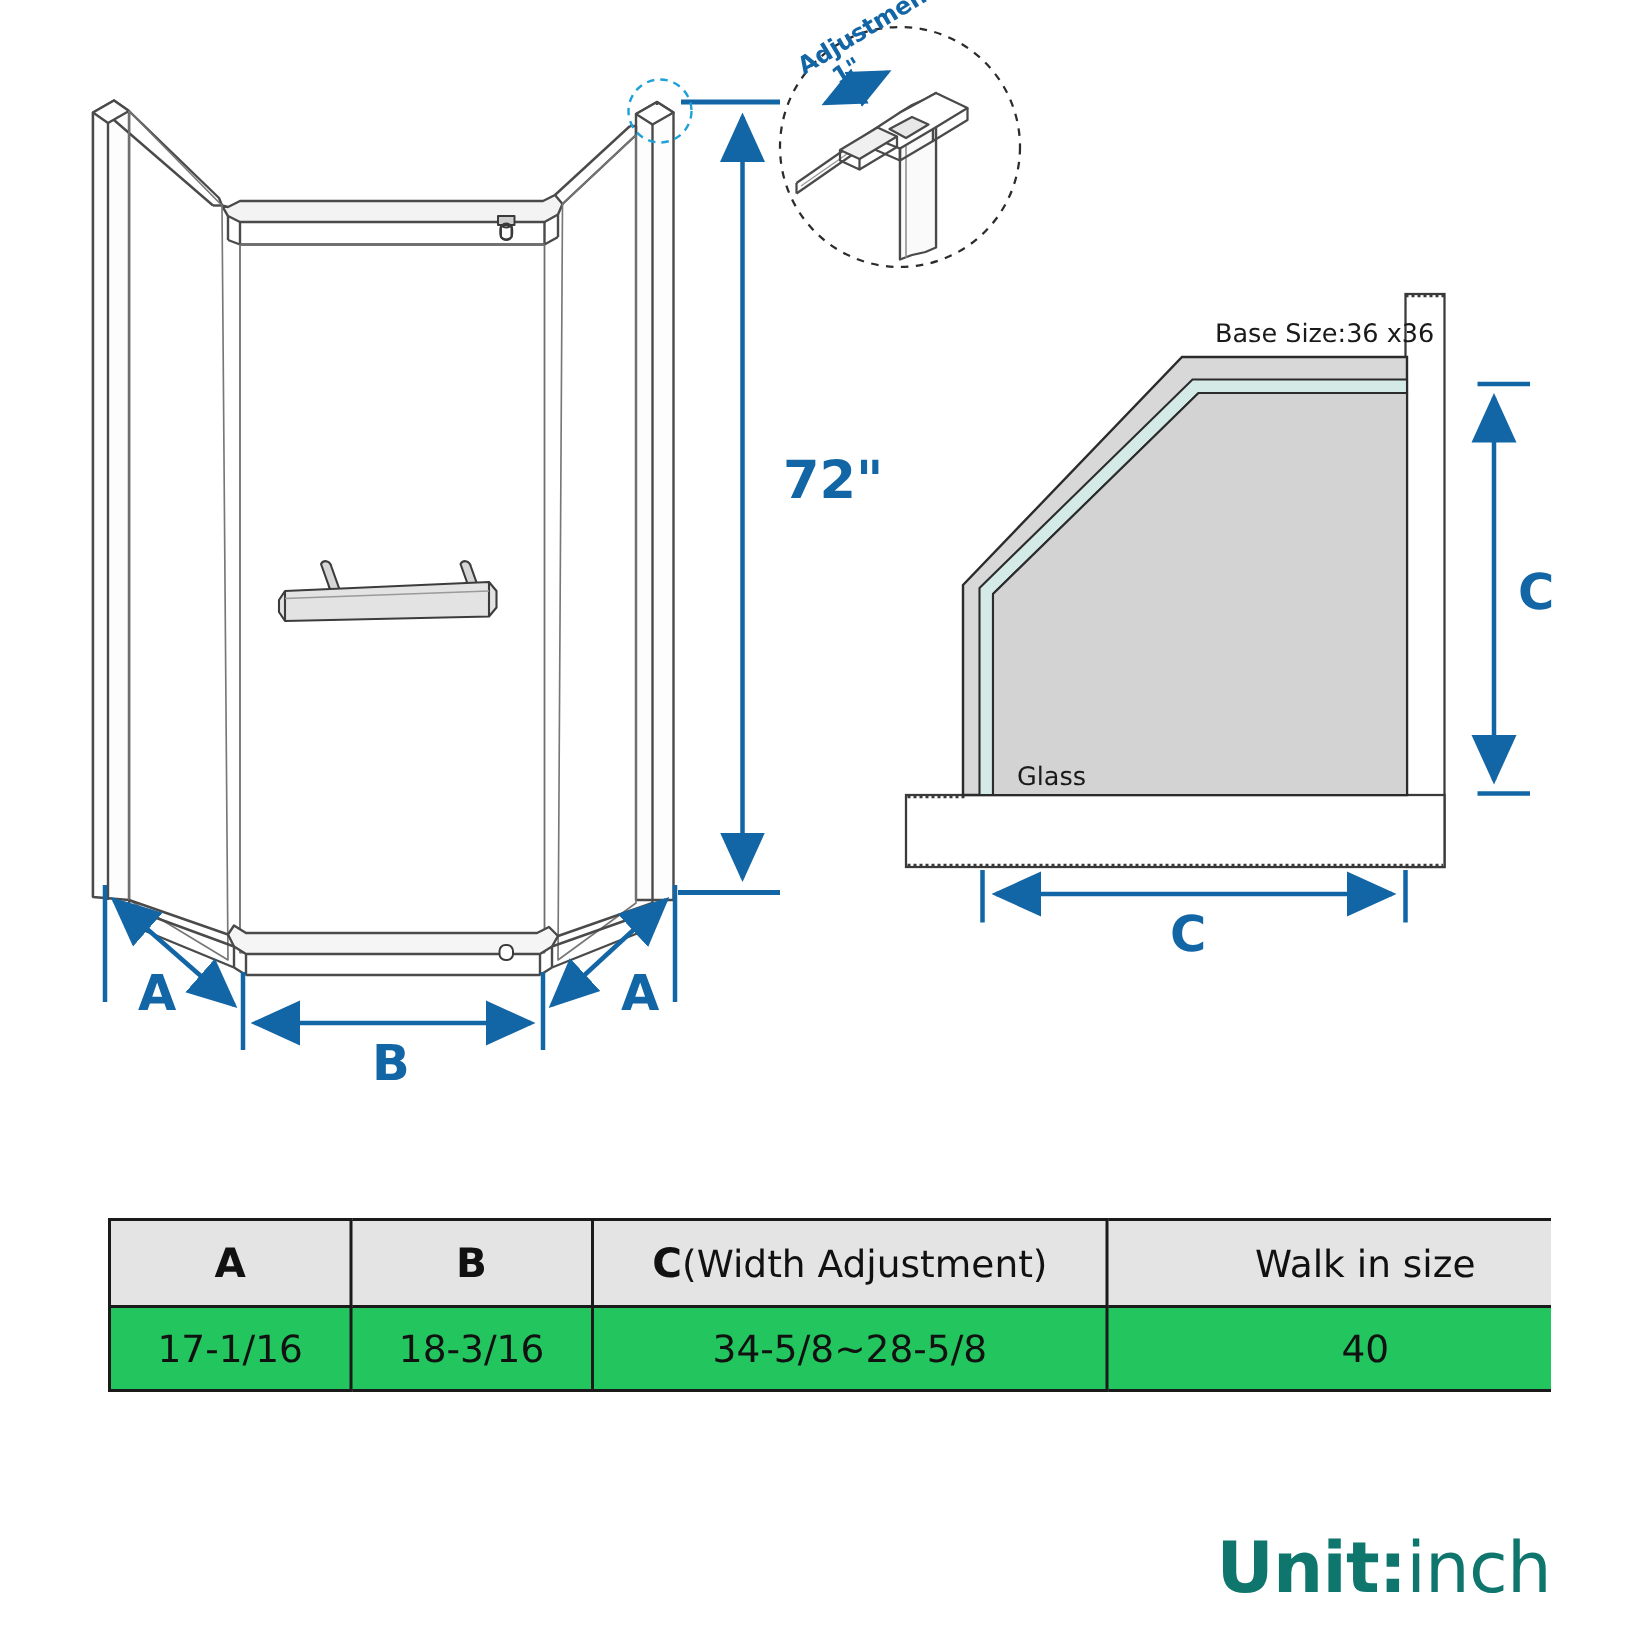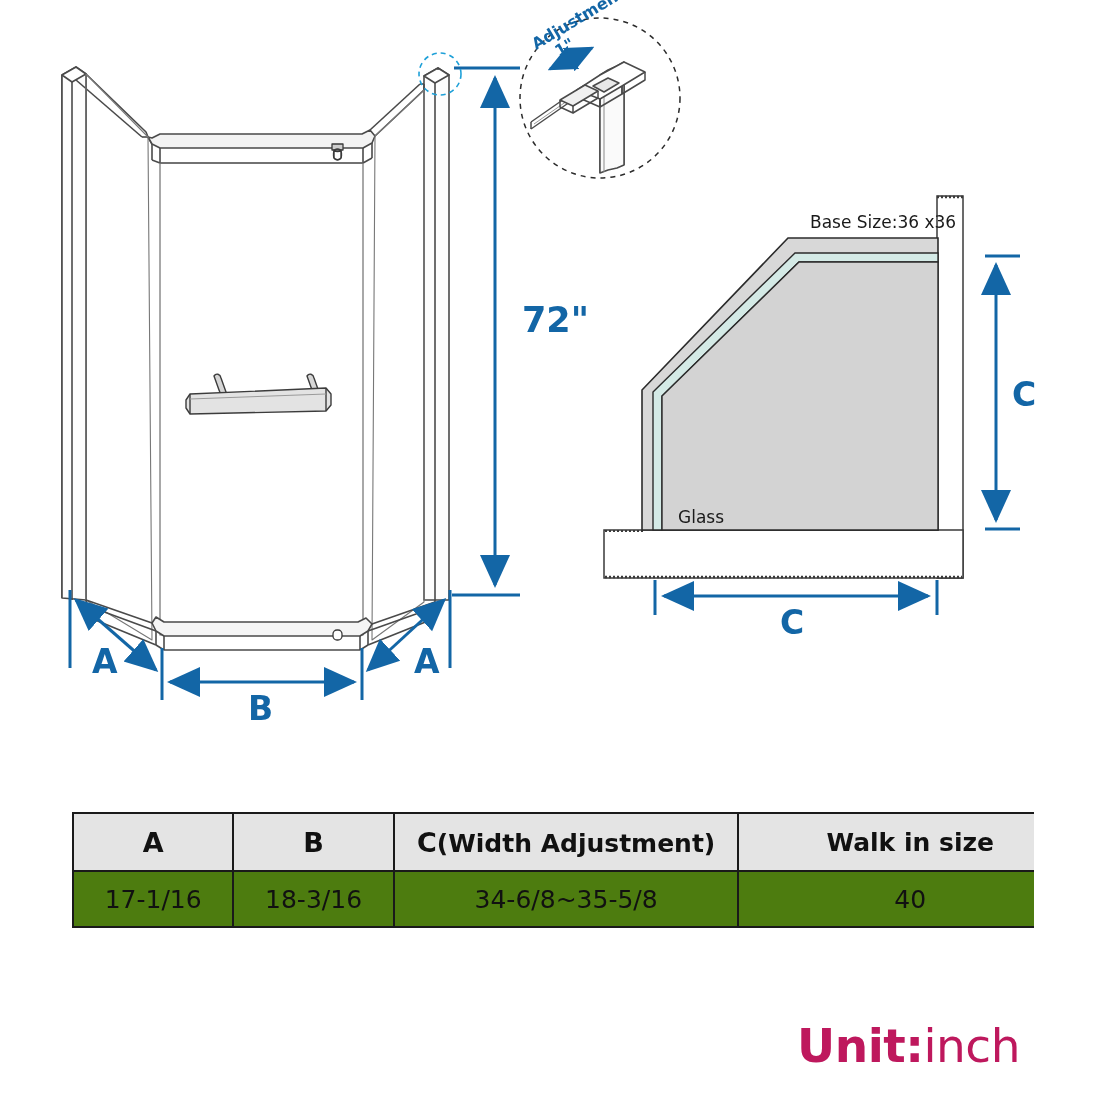--- a/index.html
+++ b/index.html
@@ -22,37 +22,37 @@
     text-align:center;
     font-weight:normal;
     color:#111;
   }
   .spec-table th{
     background:#e4e4e4;
     height:54px;
     font-size:25px;
   }
   .spec-table td{
-    background:#4d7c0f;
+    background:#22c55e;
     height:52px;
     font-size:25px;
   }
   .spec-table th:last-child,
   .spec-table td:last-child{border-right:none;padding-left:48px;}
   .col-a{width:168px;}
   .col-b{width:168px;}
   .col-c{width:360px;}
   .col-w{width:266px;}
   .hdr-strong{font-weight:bold;font-size:27px;}
-  .hdr-paren{font-weight:bold;font-size:25px;}
+  .hdr-paren{font-weight:normal;font-size:25px;}
 
   
   .unit-footer{
-    position:absolute;right:80px;top:1018px;
-    font-size:47px;color:#be185d;
+    position:absolute;right:66px;top:1018px;
+    font-size:47px;color:#0f766e;
     letter-spacing:-.5px;white-space:nowrap;
   }
   .unit-bold{font-weight:bold;}
   .unit-light{font-weight:normal;}
 
   
   .dimlbl{fill:#1366a6;font-family:"DejaVu Sans",sans-serif;font-weight:bold;}
   .plainlbl{fill:#1a1a1a;font-family:"DejaVu Sans",sans-serif;}
 </style>
 </head>
@@ -294,21 +294,21 @@
         </th>
         <th class="col-w">
           <span class="hdr-paren">Walk in size</span>
         </th>
       </tr>
     </thead>
     <tbody>
       <tr>
         <td>17-1/16</td>
         <td>18-3/16</td>
-        <td>34-6/8~35-5/8</td>
+        <td>34-5/8~28-5/8</td>
         <td>40</td>
       </tr>
     </tbody>
   </table>
 
   <div class="unit-footer">
     <span class="unit-bold">Unit:</span><span class="unit-light">inch</span>
   </div>
 
 </div>

